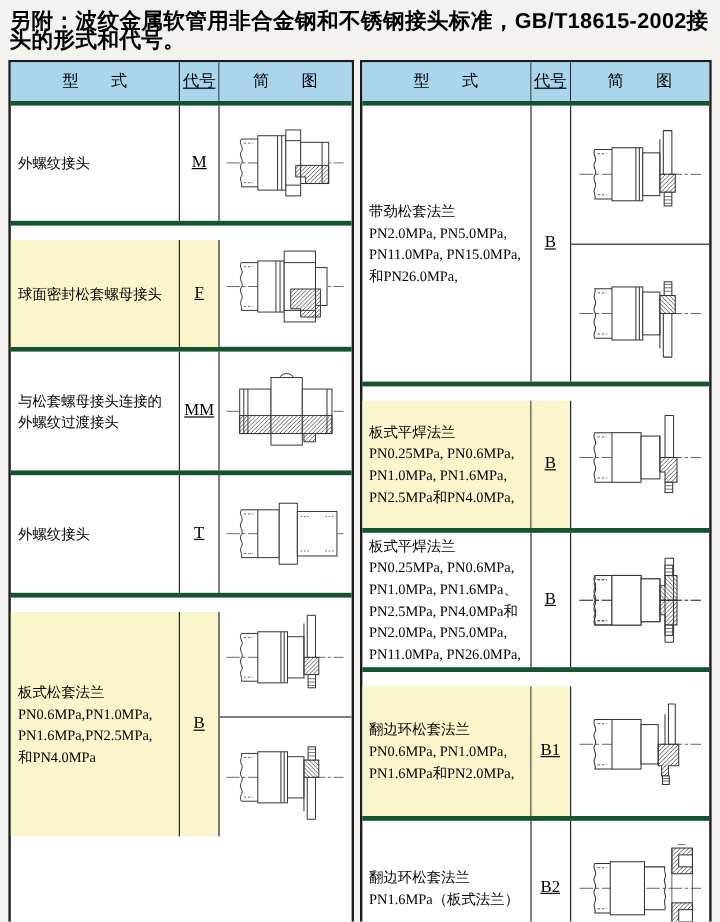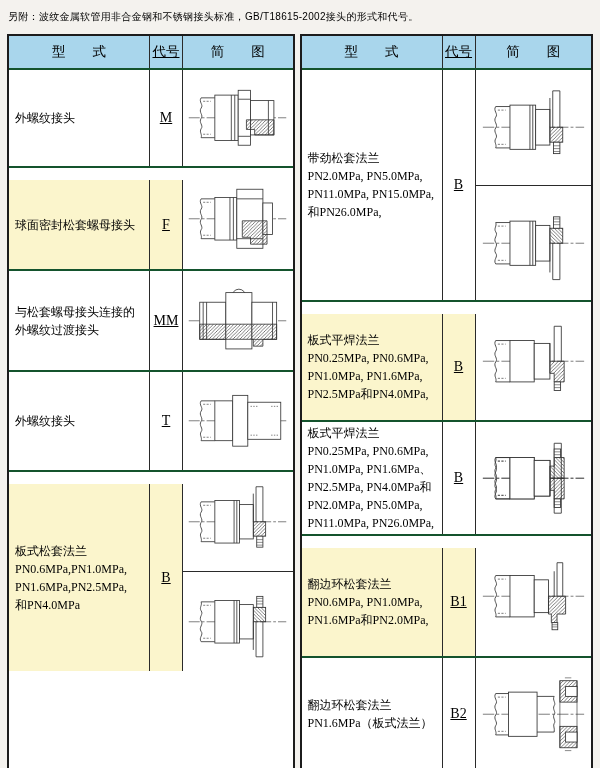--- a/index.html
+++ b/index.html
@@ -3,29 +3,29 @@
 <meta charset="utf-8">
 <style>
   html,body{margin:0;padding:0;}
   body{
     width:600px;height:768px;overflow:hidden;
     background:#f4f2ee;color:#000;
     font-family:"Liberation Serif","DejaVu Serif",serif;
   }
   .title{
     font-family:"Liberation Sans","DejaVu Sans",sans-serif;
-    font-weight:normal;font-size:10px;line-height:16px;
+    font-weight:bold;font-size:18px;line-height:16px;
     padding:9px 2px 7px 8px;letter-spacing:.3px;
   }
   .tables{display:flex;gap:5px;margin:2px 7px 0 7px;}
   .tbl{border:2px solid #1c1c1c;background:#fff;}
   .tbl.left{width:287px;}
   .tbl.right{width:293px;}
   .row{display:flex;align-items:stretch;}
-  .row + .row{border-top:2px solid #14532d;}
+  .row + .row{border-top:4px solid #14532d;}
   .c{box-sizing:border-box;}
   .c.type{
     width:141px;border-right:1px solid #2a2a2a;
     display:flex;align-items:center;
     padding:3px 2px 3px 6px;
     font-size:12px;line-height:18px;white-space:pre-line;
   }
   .c.code{
     width:33px;border-right:1px solid #2a2a2a;
     display:flex;align-items:center;justify-content:center;

